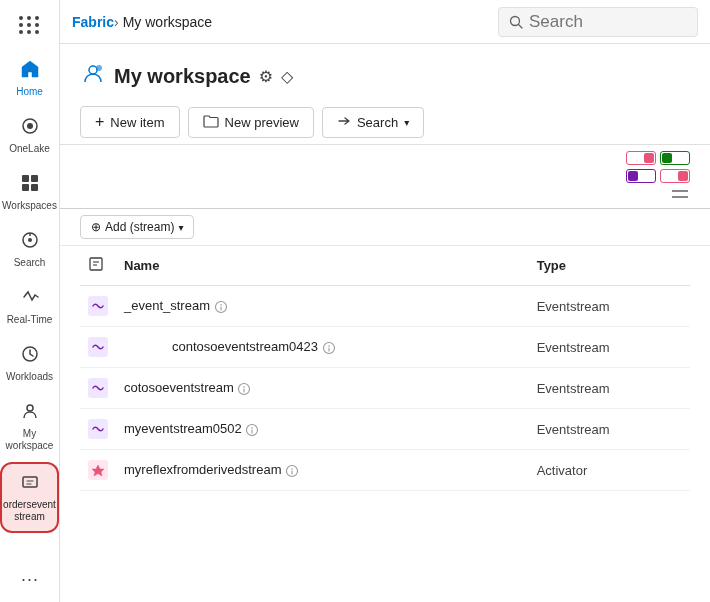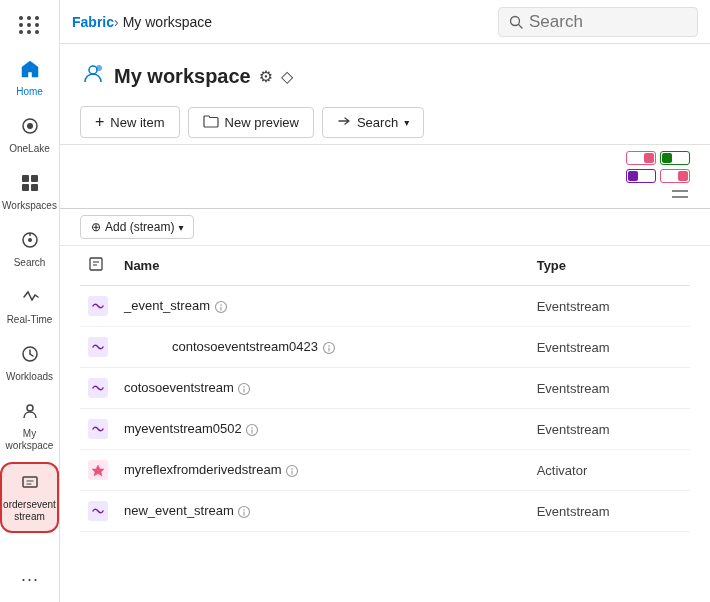--- a/index.html
+++ b/index.html
@@ -331,33 +331,16 @@
             </td>
             <td><span style="color:#242424;text-align:right;">myreflexfromderivedstream</span> <span style="color:#616161;font-size:12px;">
     <svg width="14" height="14" viewBox="0 0 14 14" fill="none" style="vertical-align:middle;">
       <circle cx="7" cy="7" r="5.5" stroke="#999" stroke-width="1.1" fill="none"></circle>
       <circle cx="7" cy="5" r="0.8" fill="#999"></circle>
       <line x1="7" y1="7" x2="7" y2="10" stroke="#999" stroke-width="1.1" stroke-linecap="round"></line>
     </svg>
   </span></td>
             <td style="color: rgb(66, 66, 66);">Activator</td>
           </tr>
-          <tr>
-            <td>
-              <div style="width:20px;height:20px;background:#f0e6ff;border-radius:3px;display:flex;align-items:center;justify-content:center;">
-      <svg width="14" height="14" viewBox="0 0 14 14" fill="none">
-        <path d="M2 7 C2 7 4 3 7 7 C10 11 12 7 12 7" stroke="#7719aa" stroke-width="1.4" stroke-linecap="round" fill="none"></path>
-      </svg>
-    </div>
-            </td>
-            <td><span style="color:#242424;">new_event_stream</span> <span style="color:#616161;font-size:12px;">
-    <svg width="14" height="14" viewBox="0 0 14 14" fill="none" style="vertical-align:middle;">
-      <circle cx="7" cy="7" r="5.5" stroke="#999" stroke-width="1.1" fill="none"></circle>
-      <circle cx="7" cy="5" r="0.8" fill="#999"></circle>
-      <line x1="7" y1="7" x2="7" y2="10" stroke="#999" stroke-width="1.1" stroke-linecap="round"></line>
-    </svg>
-  </span></td>
-            <td style="color: rgb(66, 66, 66);">Eventstream</td>
-          </tr>
         </tbody>
     </table>
   </div>
 </div>
 
 </body></html>

